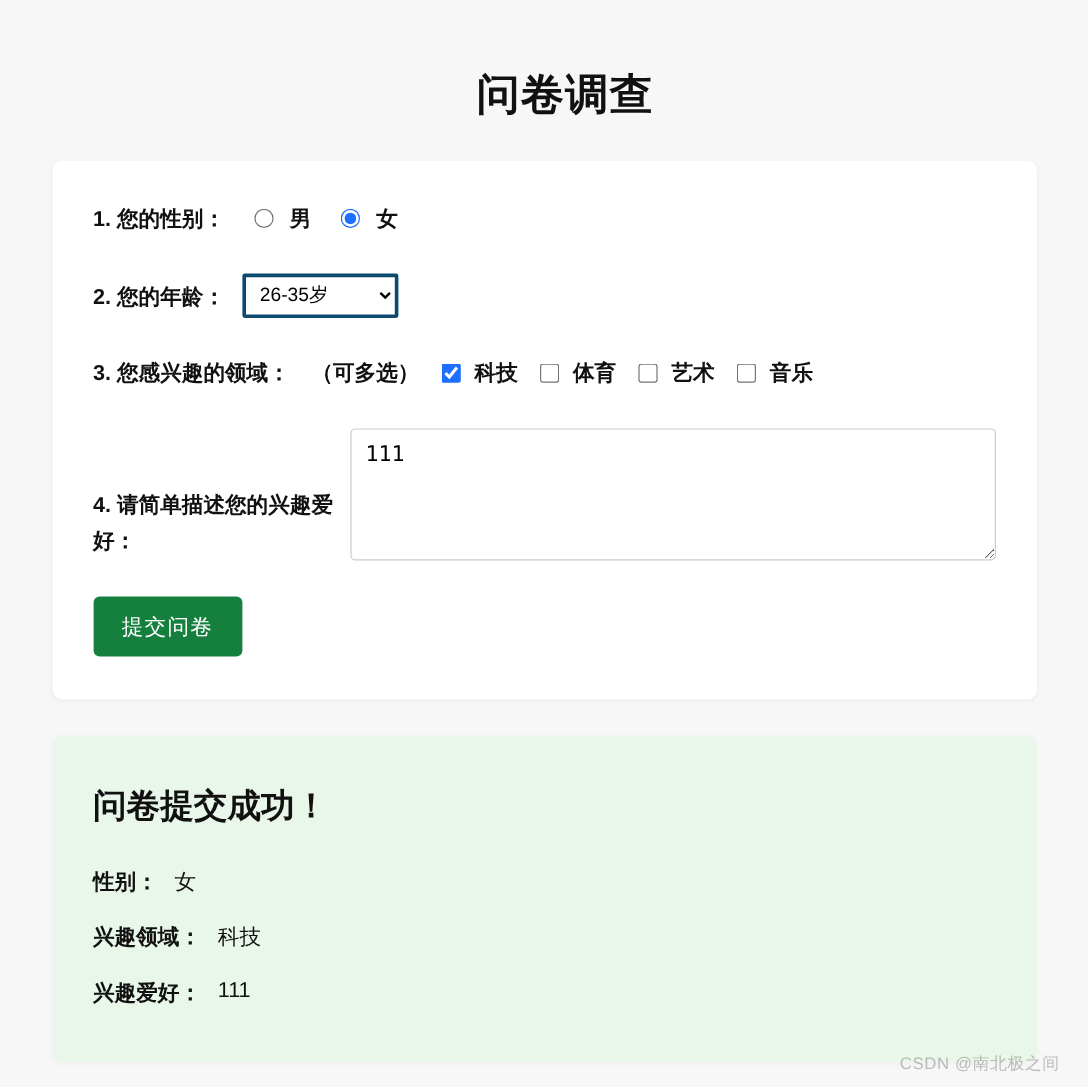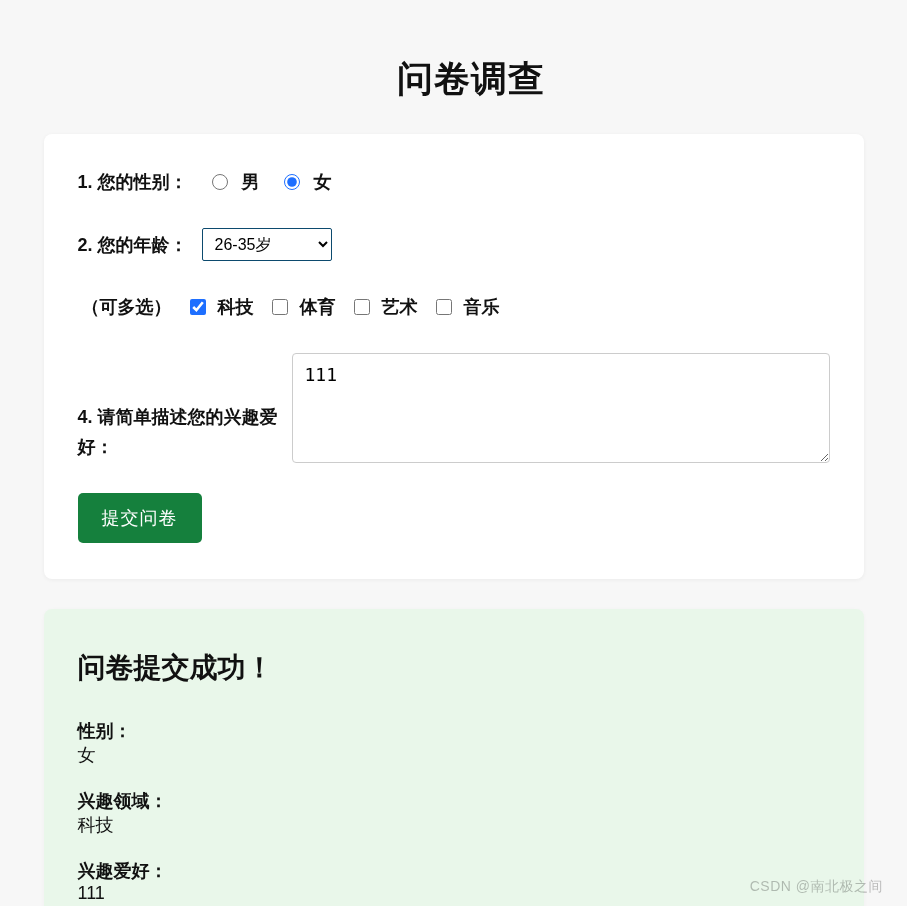--- a/index.html
+++ b/index.html
@@ -61,21 +61,21 @@
     }
     input[type="checkbox"] {
       width: 16px;
       height: 16px;
       accent-color: #1e6fff;
     }
     select {
       font-size: 16px;
       padding: 6px 8px;
       min-width: 130px;
-      border: 1px solid #0c4a6e;
+      border: 3px solid #0c4a6e;
       border-radius: 2px;
       background: #fff;
     }
     .multi-hint {
       font-weight: 700;
       margin-left: 4px;
     }
     .cb-option {
       display: inline-flex;
       align-items: center;
@@ -123,22 +123,21 @@
       font-size: 18px;
     }
     .result-title {
       font-size: 28px;
       font-weight: 900;
       margin-bottom: 32px;
     }
     .result-row {
       margin-bottom: 22px;
       display: flex;
-      gap: 0;
-      flex-direction: column;
+      gap: 14px;
     }
     .r-label {
       font-weight: 700;
     }
     .r-value {
       font-weight: 400;
     }
     .watermark {
       position: absolute;
       right: 24px;
@@ -168,20 +167,21 @@
   </div>
 
   <div class="question-row align-center">
     <span class="q-label">2. 您的年龄：</span>
     <select>
       <option>26-35岁</option>
     </select>
   </div>
 
   <div class="question-row align-center">
+    <span class="q-label">3. 您感兴趣的领域：</span>
     <span class="multi-hint">（可多选）</span>
     <span class="cb-option">
       <input type="checkbox" checked="" style="">
       <span>科技</span>
     </span>
     <span class="cb-option">
       <input type="checkbox" style="">
       <span>体育</span>
     </span>
     <span class="cb-option">

